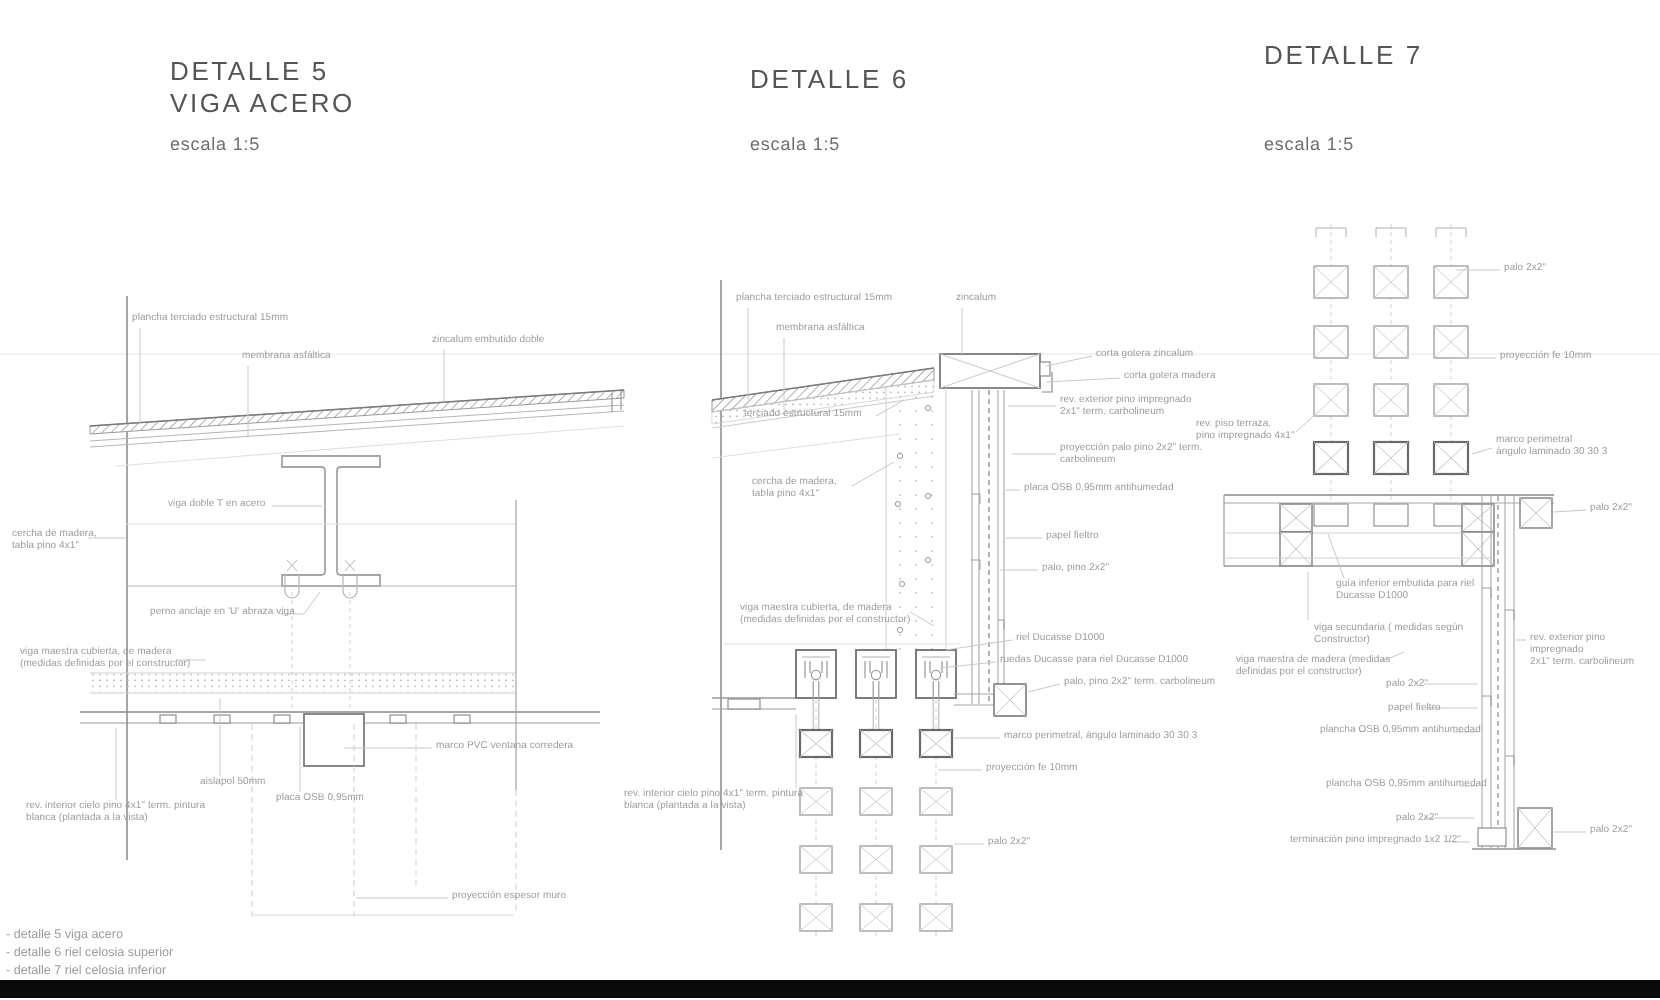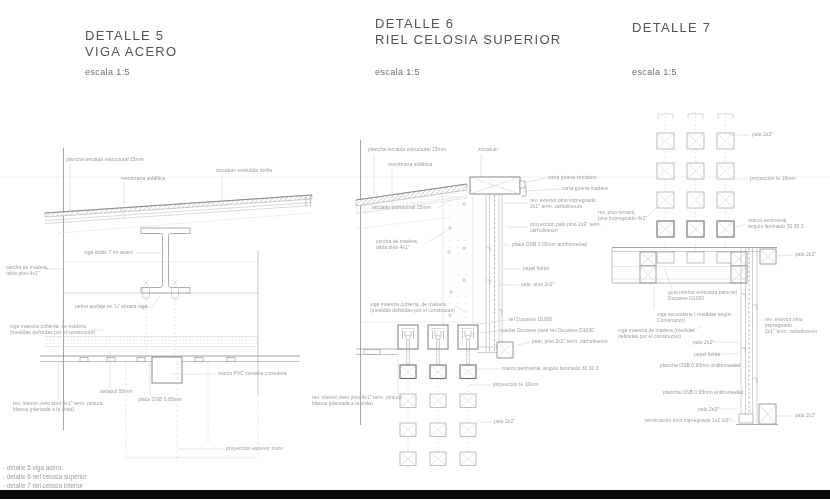--- a/index.html
+++ b/index.html
@@ -306,23 +306,22 @@
       </g>
     </g>
   </svg>
 
   <div class="title" style="left:85px; top:28px">
     <div>DETALLE 5</div>
     <div>VIGA ACERO</div>
   </div>
   <div class="scale" style="left:85px; top:67px">escala 1:5</div>
 
-  <div class="title" style="left:375px; top:16px">
+  <div class="title" style="left:375px; top:32px">
     <div>DETALLE 6</div>
-    <div>RIEL CELOSIA SUPERIOR</div>
   </div>
   <div class="scale" style="left:375px; top:67px">escala 1:5</div>
 
   <div class="title" style="left:632px; top:20px">
     <div>DETALLE 7</div>
   </div>
   <div class="scale" style="left:632px; top:67px">escala 1:5</div>
 
   <div id="annotation-layer">
       <div class="ann" style="left: 66px; top: 157px;">plancha terciado estructural 15mm</div>

